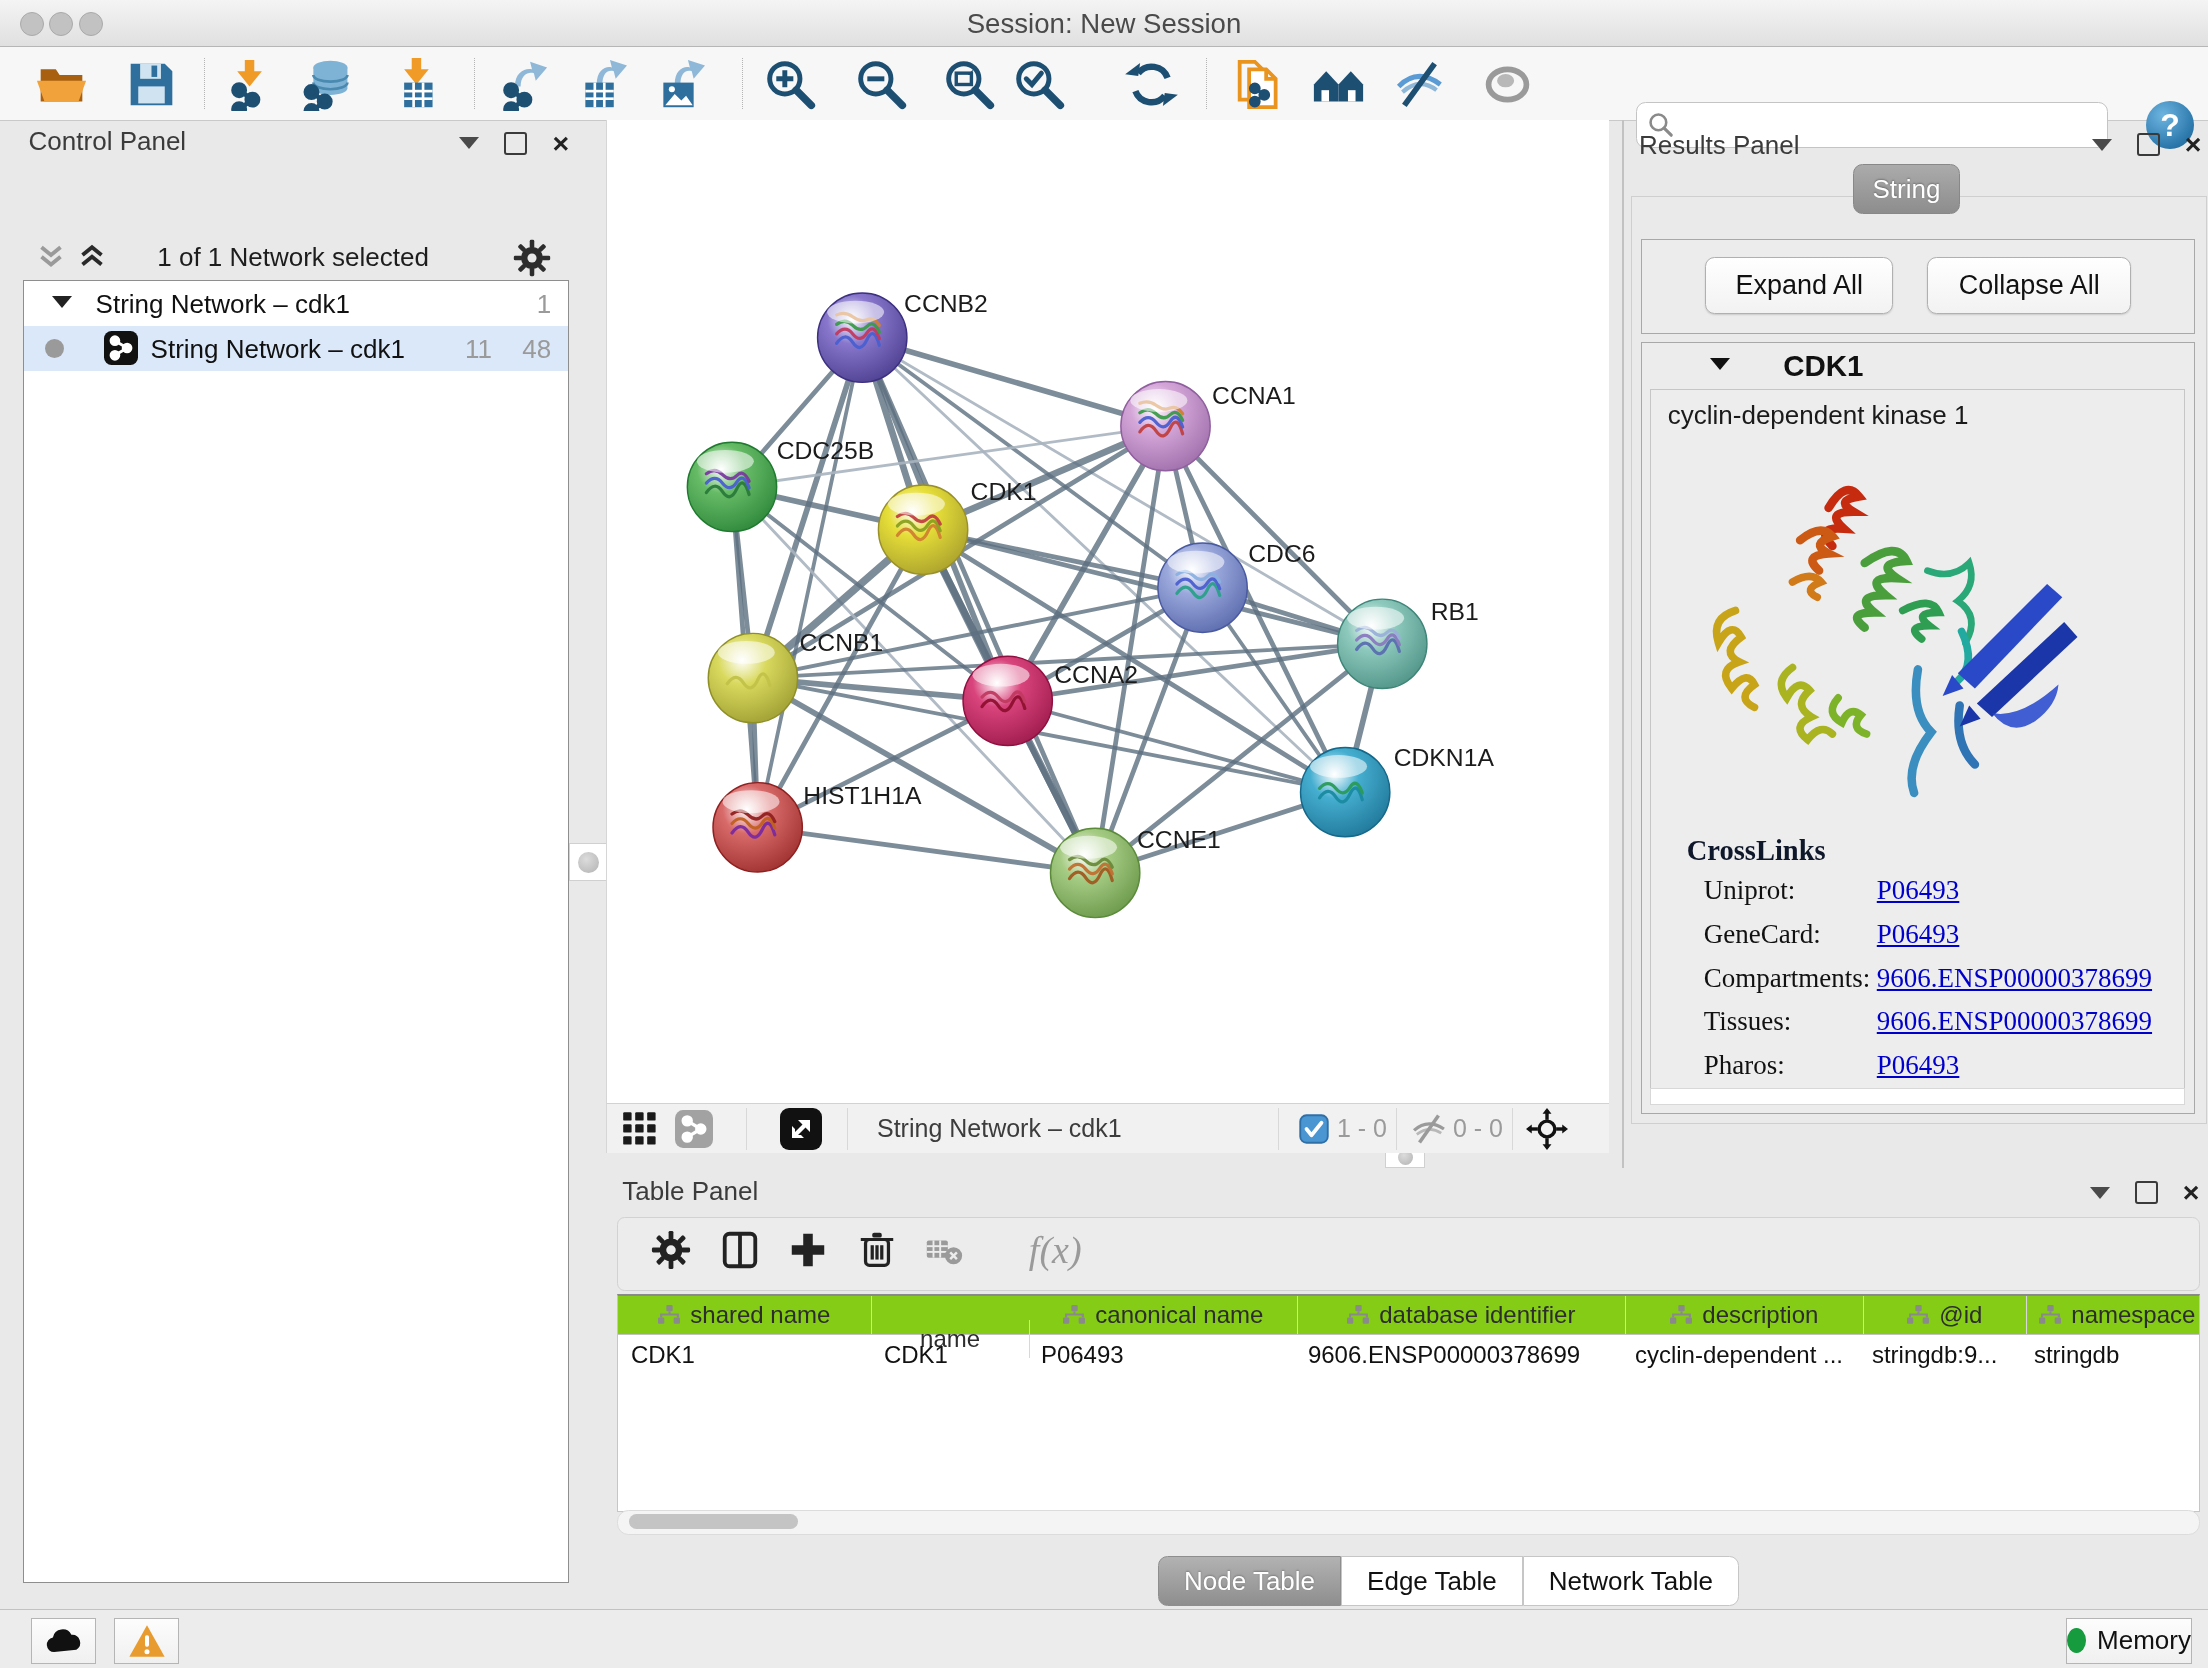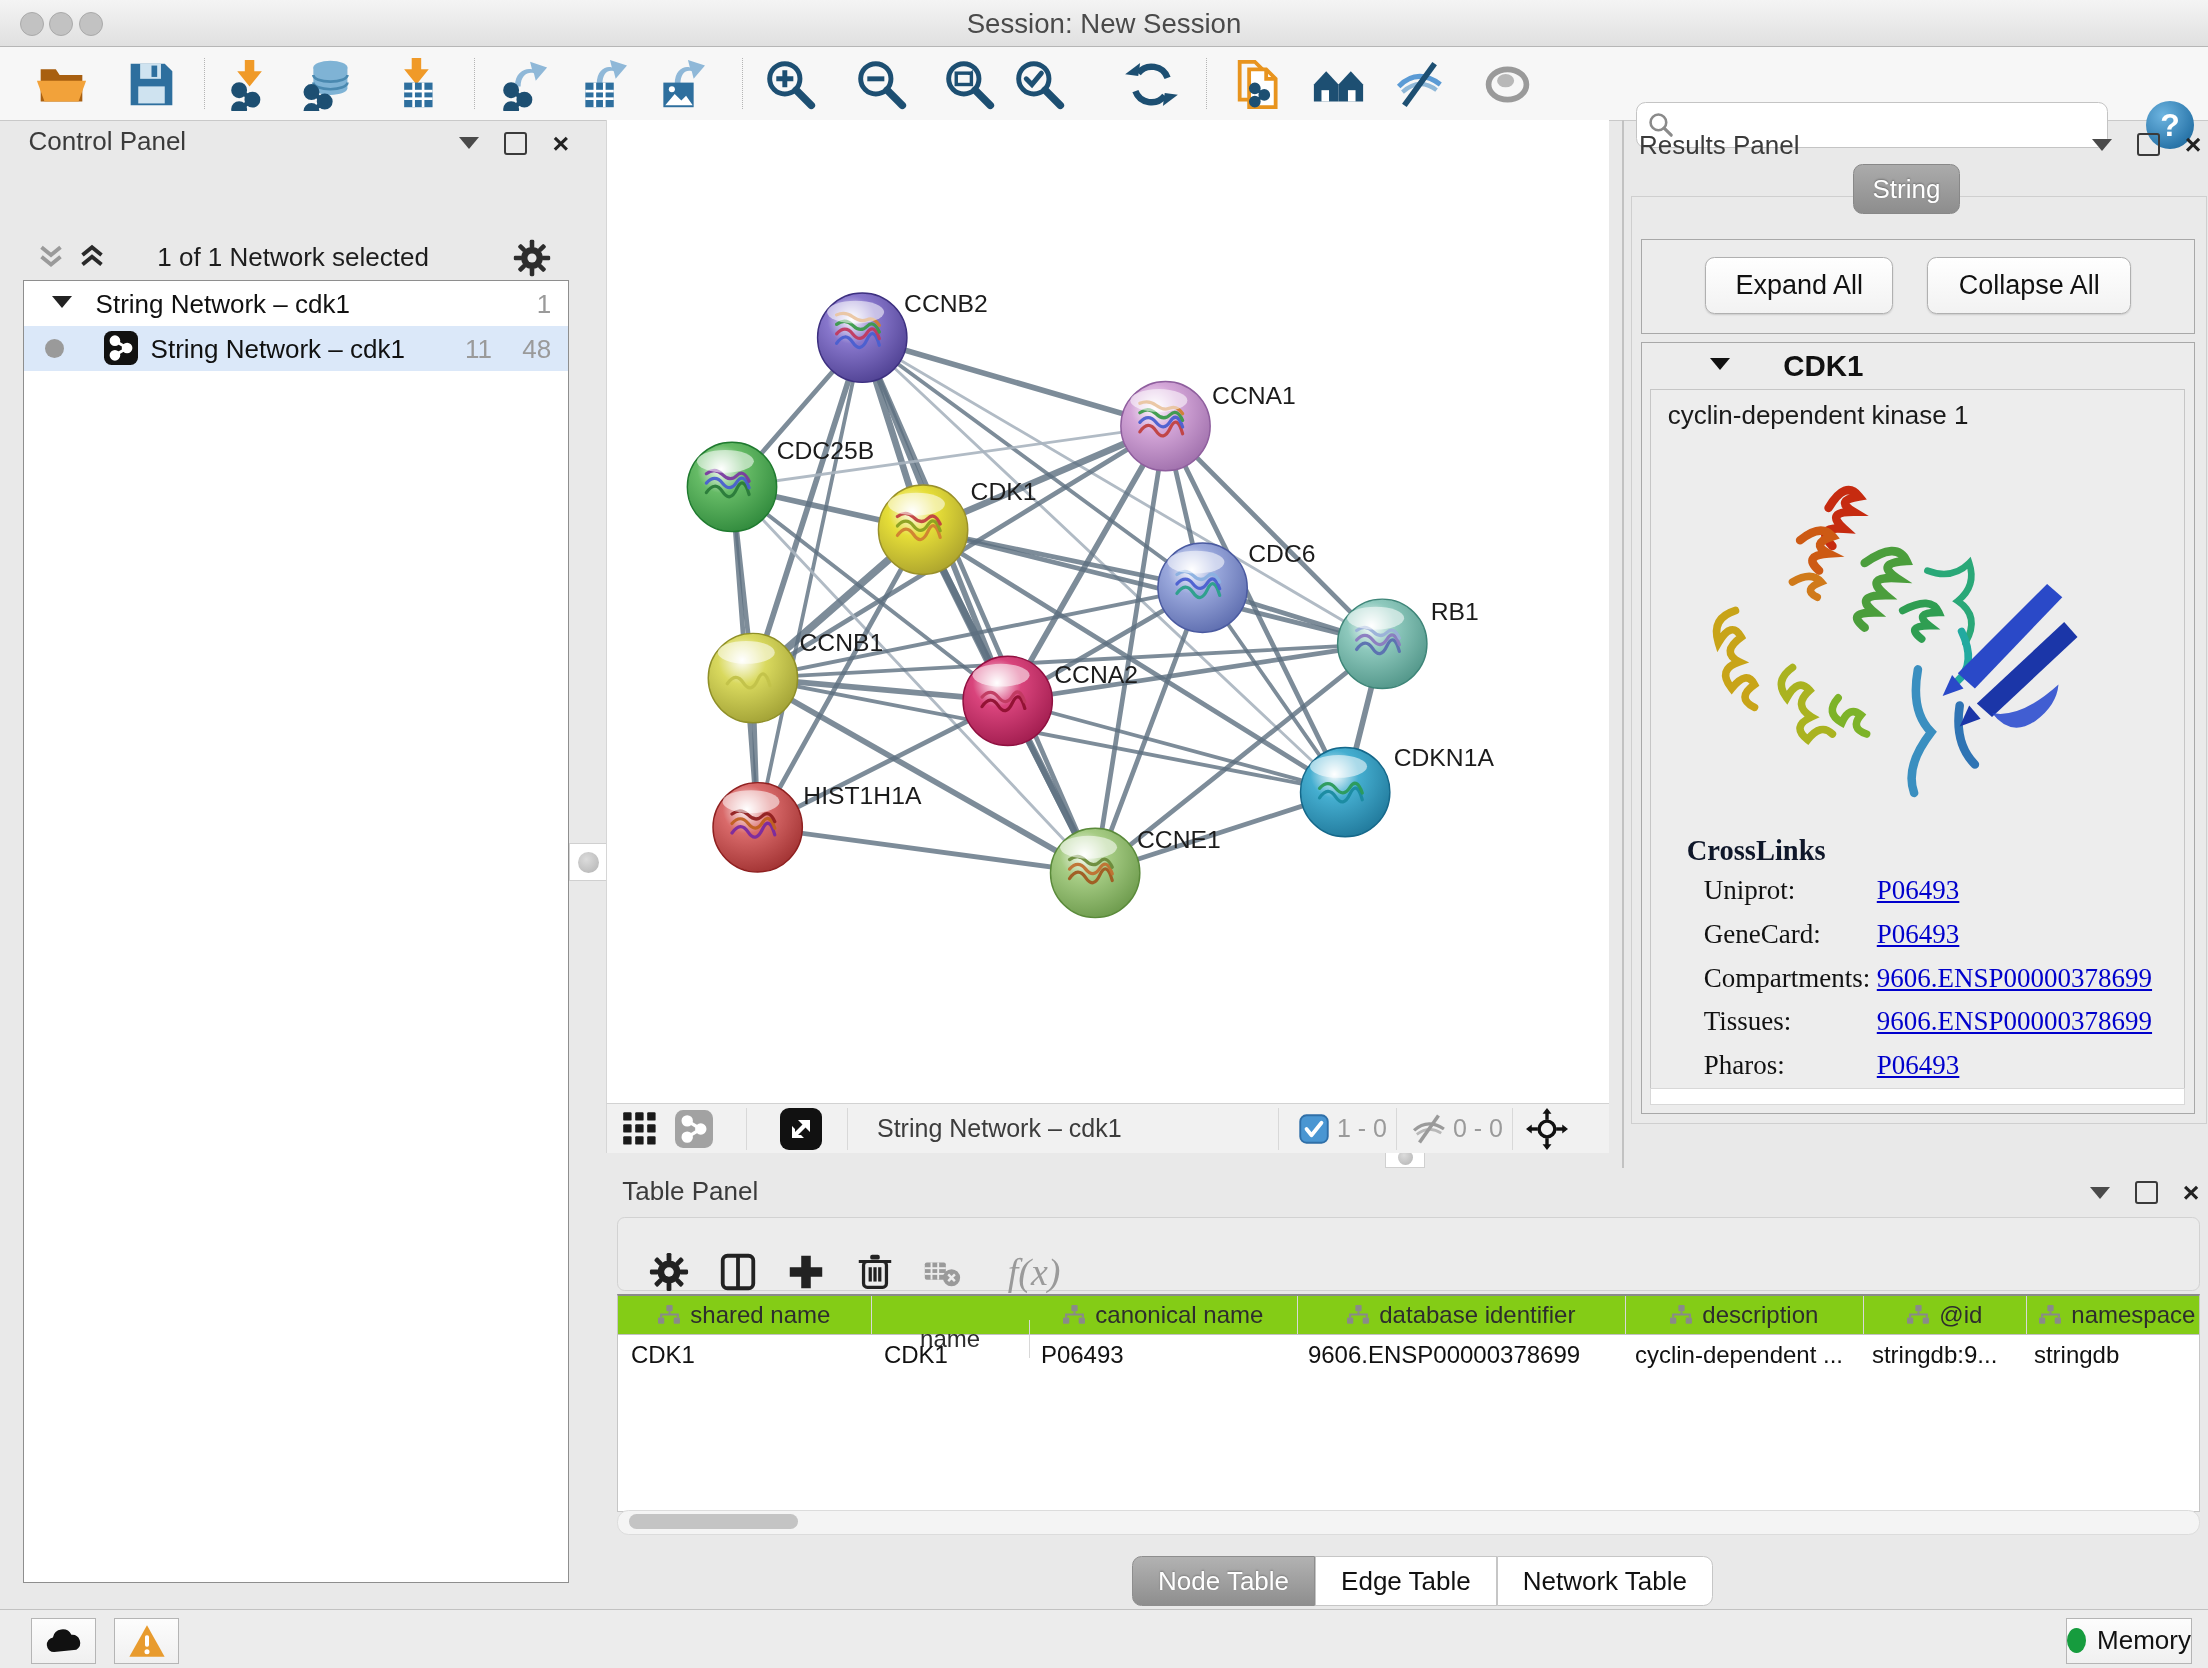--- a/index.html
+++ b/index.html
@@ -58,30 +58,30 @@
   .cdk1-inner{position:absolute;left:7.6px;top:46px;width:533px;height:708px;background:#ededed;border:1px solid #c6c6c6;}
   .cdk1-desc{position:absolute;left:17px;top:9.5px;font-size:26px;color:#1a1a1a;}
   .protein-img{position:absolute;left:27px;top:59px;width:438px;height:380px;}
   .xl-title{position:absolute;left:36px;top:445px;font-family:"Liberation Serif",serif;font-weight:bold;font-size:28.5px;color:#0f172a;}
   .xl-row{position:absolute;left:53px;width:466px;height:44px;font-family:"Liberation Serif",serif;font-size:27px;color:#111;}
   .xl-row a{position:absolute;left:173px;color:#0000cc;text-decoration:underline;cursor:pointer;white-space:nowrap;}
   .rp-bottomstrip{position:absolute;left:7.6px;bottom:7.6px;width:533px;height:15px;background:#fff;border:1px solid #d8d8d8;}
   
   .table-panel{position:absolute;left:609px;top:1168px;width:1600px;height:441px;}
   .tp-toolbar{position:absolute;left:7.6px;top:49px;width:1581px;height:72px;background:#ececec;border:1px solid #d2d2d2;border-radius:7.6px;}
-  .tp-ic{position:absolute;top:31px;width:46px;height:46px;display:flex;align-items:center;justify-content:center;cursor:pointer;}
+  .tp-ic{position:absolute;top:9px;width:46px;height:46px;display:flex;align-items:center;justify-content:flex-end;cursor:pointer;}
   .fx{font-family:"Liberation Serif",serif;font-style:italic;font-size:38px;color:#9a9a9a;}
   .tbl{position:absolute;left:7.6px;top:126px;width:1581px;height:215px;background:#fff;border:1px solid #c6c6c6;border-top:2.9px solid #8a8a8a;}
   .tbl-header{position:absolute;left:0;top:0;width:100%;height:38px;background:#84cc16;border-bottom:1.9px solid #c2c2c2;display:flex;}
   .th{position:relative;height:38px;display:flex;align-items:center;justify-content:center;gap:9.5px;font-size:24px;color:#2d2d2d;border-right:1px solid #d8d8d8;overflow:hidden;white-space:nowrap;cursor:pointer;}
   .tbl-row{position:absolute;left:0;top:40px;width:100%;height:38px;display:flex;}
   .td{height:38px;line-height:38px;font-size:24px;color:#111;padding-left:13.3px;box-sizing:border-box;overflow:hidden;white-space:nowrap;}
   .hscroll{position:absolute;left:7.6px;top:342px;width:1581px;height:23px;background:#f4f4f4;border:1px solid #dcdcdc;border-radius:11.4px;}
   .hthumb{position:absolute;left:11.4px;top:2.9px;width:169px;height:15px;background:#c4c4c4;border-radius:7.6px;cursor:pointer;}
-  .tbl-tabs{position:absolute;left:514px;top:388px;display:flex;padding-left:9px;}
+  .tbl-tabs{position:absolute;left:540px;top:388px;display:flex;padding-left:9px;}
   
   .statusbar{position:absolute;left:0;top:1609px;width:2208px;height:59px;background:#ececec;border-top:1.9px solid #c2c2c2;}
   .sb-btn{position:absolute;top:7.6px;height:44px;background:linear-gradient(#fdfdfd,#f0f0f0);border:1.9px solid #b5b5b5;display:flex;align-items:center;justify-content:center;cursor:pointer;}
   .mem-dot{width:25px;height:25px;border-radius:50%;background:#169c3e;margin-right:11.4px;}
   .mem-label{font-size:26px;color:#111;}
   svg{display:block;}
   text{font-family:"Liberation Sans",sans-serif;}
 </style>
 </head>
 <body>

